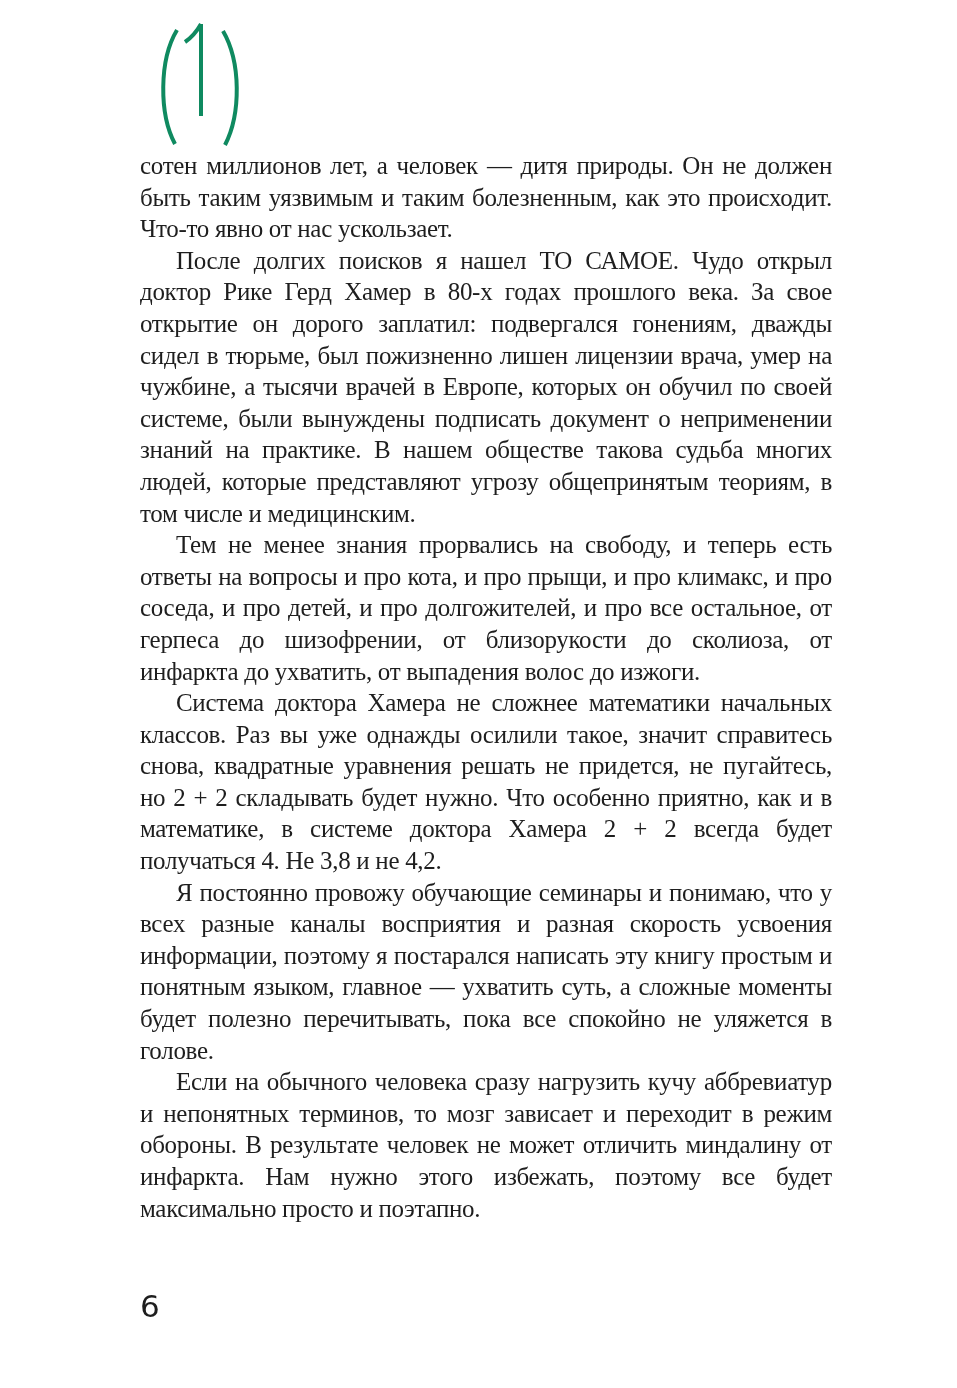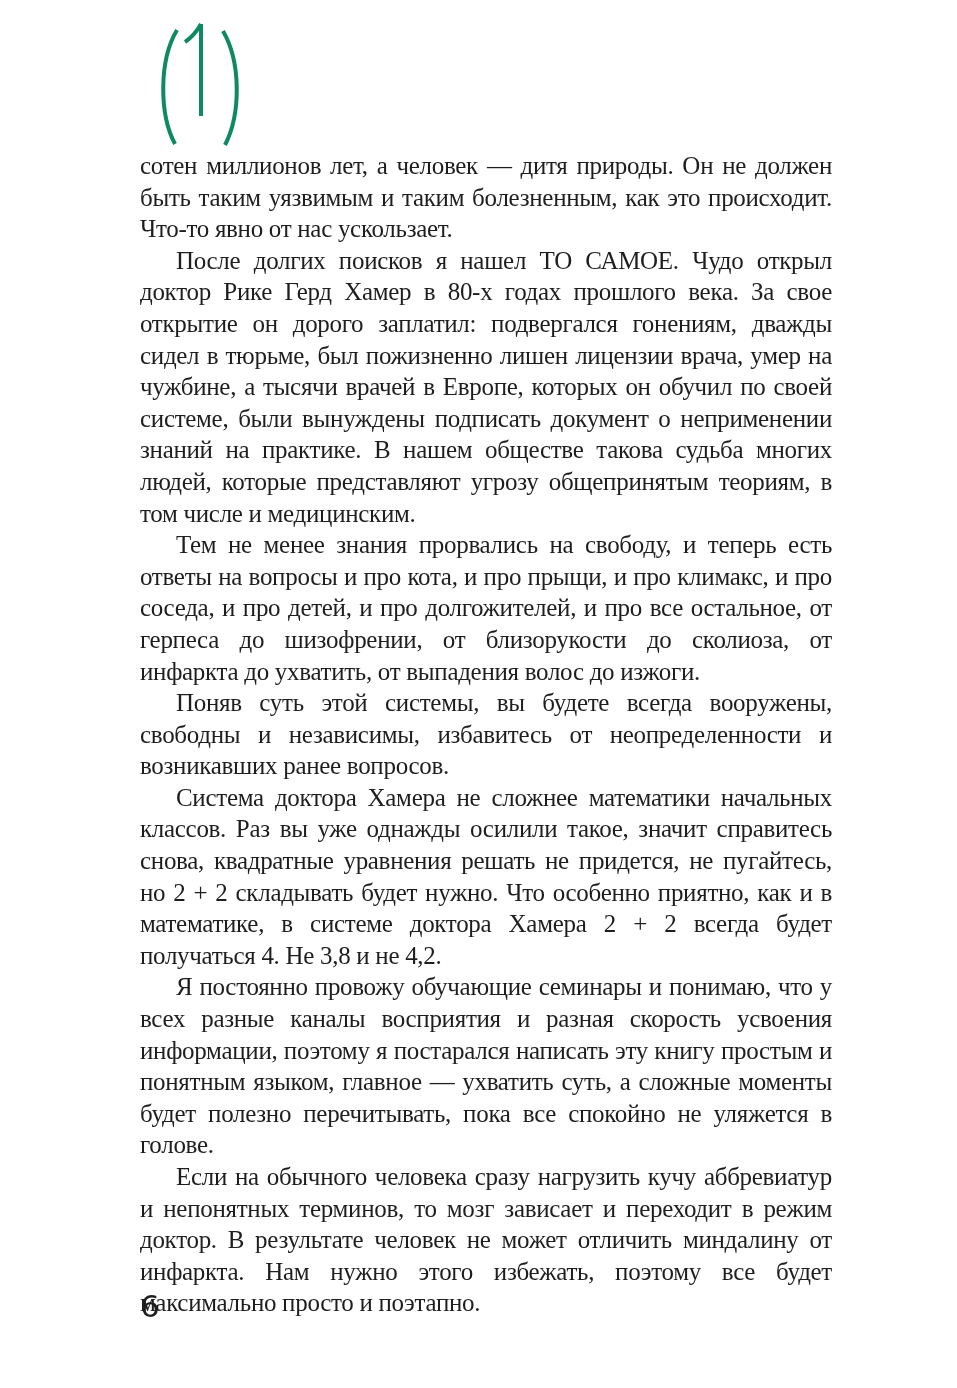--- a/index.html
+++ b/index.html
@@ -72,21 +72,20 @@
 
         <path d="M78,9 C96,40 96,92 80,123"></path>
       </g>
     </svg>
   </div>
 
   <div class="text-block">
     <p class="continuation">сотен миллионов лет, а человек — дитя природы. Он не должен быть таким уязвимым и таким болезненным, как это происходит. Что-то явно от нас ускользает.</p>
     <p>После долгих поисков я нашел ТО САМОЕ. Чудо открыл доктор Рике Герд Хамер в 80-х годах прошлого века. За свое открытие он дорого заплатил: подвергался гонениям, дважды сидел в тюрьме, был пожизненно лишен лицензии врача, умер на чужбине, а тысячи врачей в Европе, которых он обучил по своей системе, были вынуждены подписать документ о неприменении знаний на практике. В нашем обществе такова судьба многих людей, которые представляют угрозу общепринятым теориям, в том числе и медицинским.</p>
     <p>Тем не менее знания прорвались на свободу, и теперь есть ответы на вопросы и про кота, и про прыщи, и про климакс, и про соседа, и про детей, и про долгожителей, и про все остальное, от герпеса до шизофрении, от близорукости до сколиоза, от инфаркта до ухватить, от выпадения волос до изжоги.</p>
-    <p>Поняв суть этой системы, вы будете всегда вооружены, свободны и независимы, избавитесь от неопределенности и возникавших ранее вопросов.</p>
     <p>Система доктора Хамера не сложнее математики начальных классов. Раз вы уже однажды осилили такое, значит справитесь снова, квадратные уравнения решать не придется, не пугайтесь, но 2 + 2 складывать будет нужно. Что особенно приятно, как и в математике, в системе доктора Хамера 2 + 2 всегда будет получаться 4. Не 3,8 и не 4,2.</p>
     <p>Я постоянно провожу обучающие семинары и понимаю, что у всех разные каналы восприятия и разная скорость усвоения информации, поэтому я постарался написать эту книгу простым и понятным языком, главное — ухватить суть, а сложные моменты будет полезно перечитывать, пока все спокойно не уляжется в голове.</p>
-    <p>Если на обычного человека сразу нагрузить кучу аббревиатур и непонятных терминов, то мозг зависает и переходит в режим доктор. В результате человек не может отличить миндалину от инфаркта. Нам нужно этого избежать, поэтому все будет максимально просто и поэтапно.</p>
+    <p>Если на обычного человека сразу нагрузить кучу аббревиатур и непонятных терминов, то мозг зависает и переходит в режим обороны. В результате человек не может отличить миндалину от инфаркта. Нам нужно этого избежать, поэтому все будет максимально просто и поэтапно.</p>
   </div>
 
   <div class="page-number">6</div>
 
 </div>
 
 </body></html>

